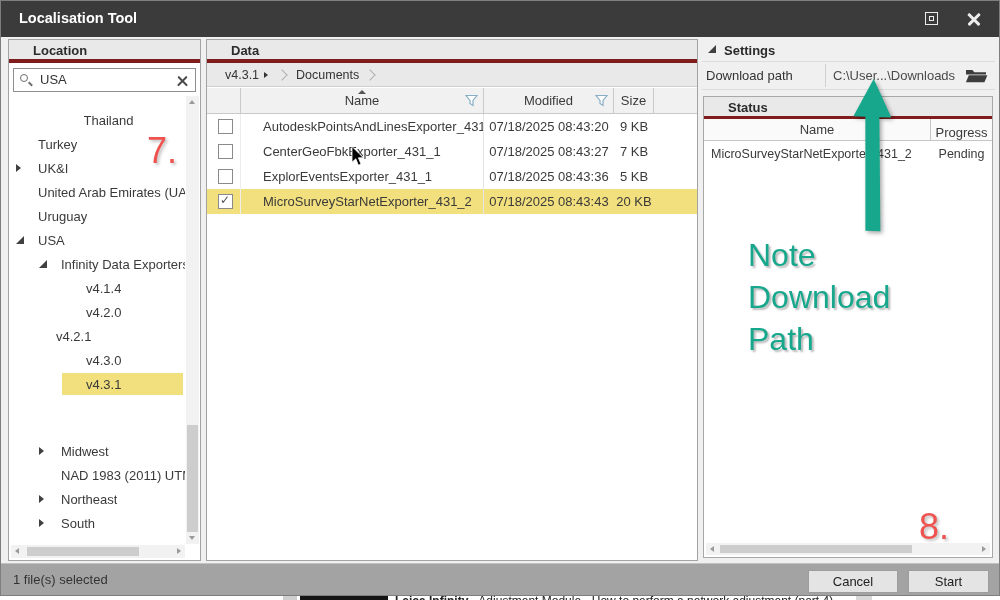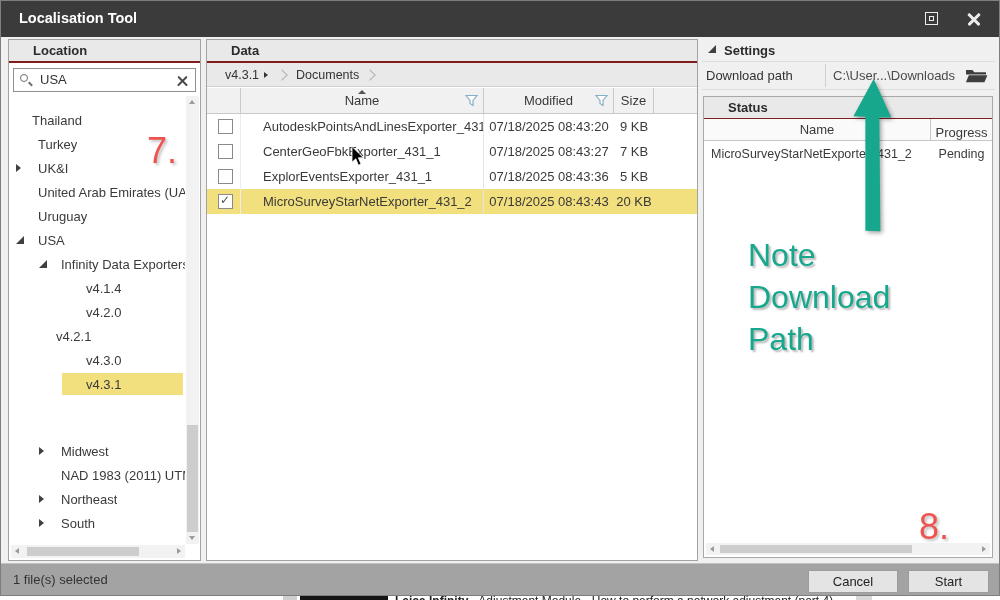--- a/index.html
+++ b/index.html
@@ -14,21 +14,21 @@
   #title { position:absolute; left:18px; top:9px; font-size:14.5px; font-weight:bold; color:#fff; }
   #restore-btn { position:absolute; right:60px; top:11px; width:14px; height:14px; cursor:default; }
   #restore-btn .outer { position:absolute; left:0; top:0; width:13px; height:13px; border:1.4px solid #ececec; }
   #restore-btn .inner { position:absolute; left:3.6px; top:3.6px; width:5.6px; height:5.6px; border:1.3px solid #ececec; }
   #close-btn { position:absolute; right:16px; top:10px; width:17px; height:16px; }
   .xbar { position:absolute; left:0; top:7px; width:16px; height:2.6px; background:#ececec; border-radius:1px; }
   .xbar.a { transform:rotate(45deg); } .xbar.b { transform:rotate(-45deg); }
 
   
   .panel { position:absolute; background:#fff; border:1px solid #a3a3a3; }
-  .panel-header { height:23px; background:#e9e9e9; border-bottom:2px solid #7f1d1d;
+  .panel-header { height:23px; background:#e9e9e9; border-bottom:4px solid #7f1d1d;
     font-size:13px; font-weight:bold; color:#2b2b2b; line-height:22px; padding-left:24px; }
 
   
   #loc-panel { left:7px; top:38px; width:193px; height:522px; }
   #search-box { position:absolute; left:4px; top:28px; width:183px; height:24px;
     background:#fff; border:1px solid #8f8f8f; }
   #mag-icon { position:absolute; left:6px; top:5px; width:14px; height:14px; }
   #mag-icon .lens { position:absolute; left:0; top:0; width:8px; height:8px; border:1.7px solid #6f6f6f; border-radius:50%; }
   #mag-icon .handle { position:absolute; left:7.5px; top:8.5px; width:5px; height:1.8px; background:#6f6f6f; transform:rotate(45deg); }
   #search-text { position:absolute; left:26px; top:3px; font-size:13px; color:#333; }
@@ -159,21 +159,21 @@
             <span class="lens"></span>
             <span class="handle"></span>
           </span>
         <span id="search-text">USA</span>
         <span id="clear-icon">
             <span class="cbar a"></span>
             <span class="cbar b"></span>
           </span>
       </div>
       <div id="tree">
-          <div class="titem" style="">
+          <div class="titem" style=" justify-content: center;">
             <span class="arrow-slot"></span>
             <span class="tlabel">Thailand</span>
           </div>
           <div class="titem" style="padding-left: 6px;">
             <span class="arrow-slot"></span>
             <span class="tlabel">Turkey</span>
           </div>
           <div class="titem" style="padding-left: 6px;">
             <span class="arrow-slot">
               <span class="tri-col"></span>

